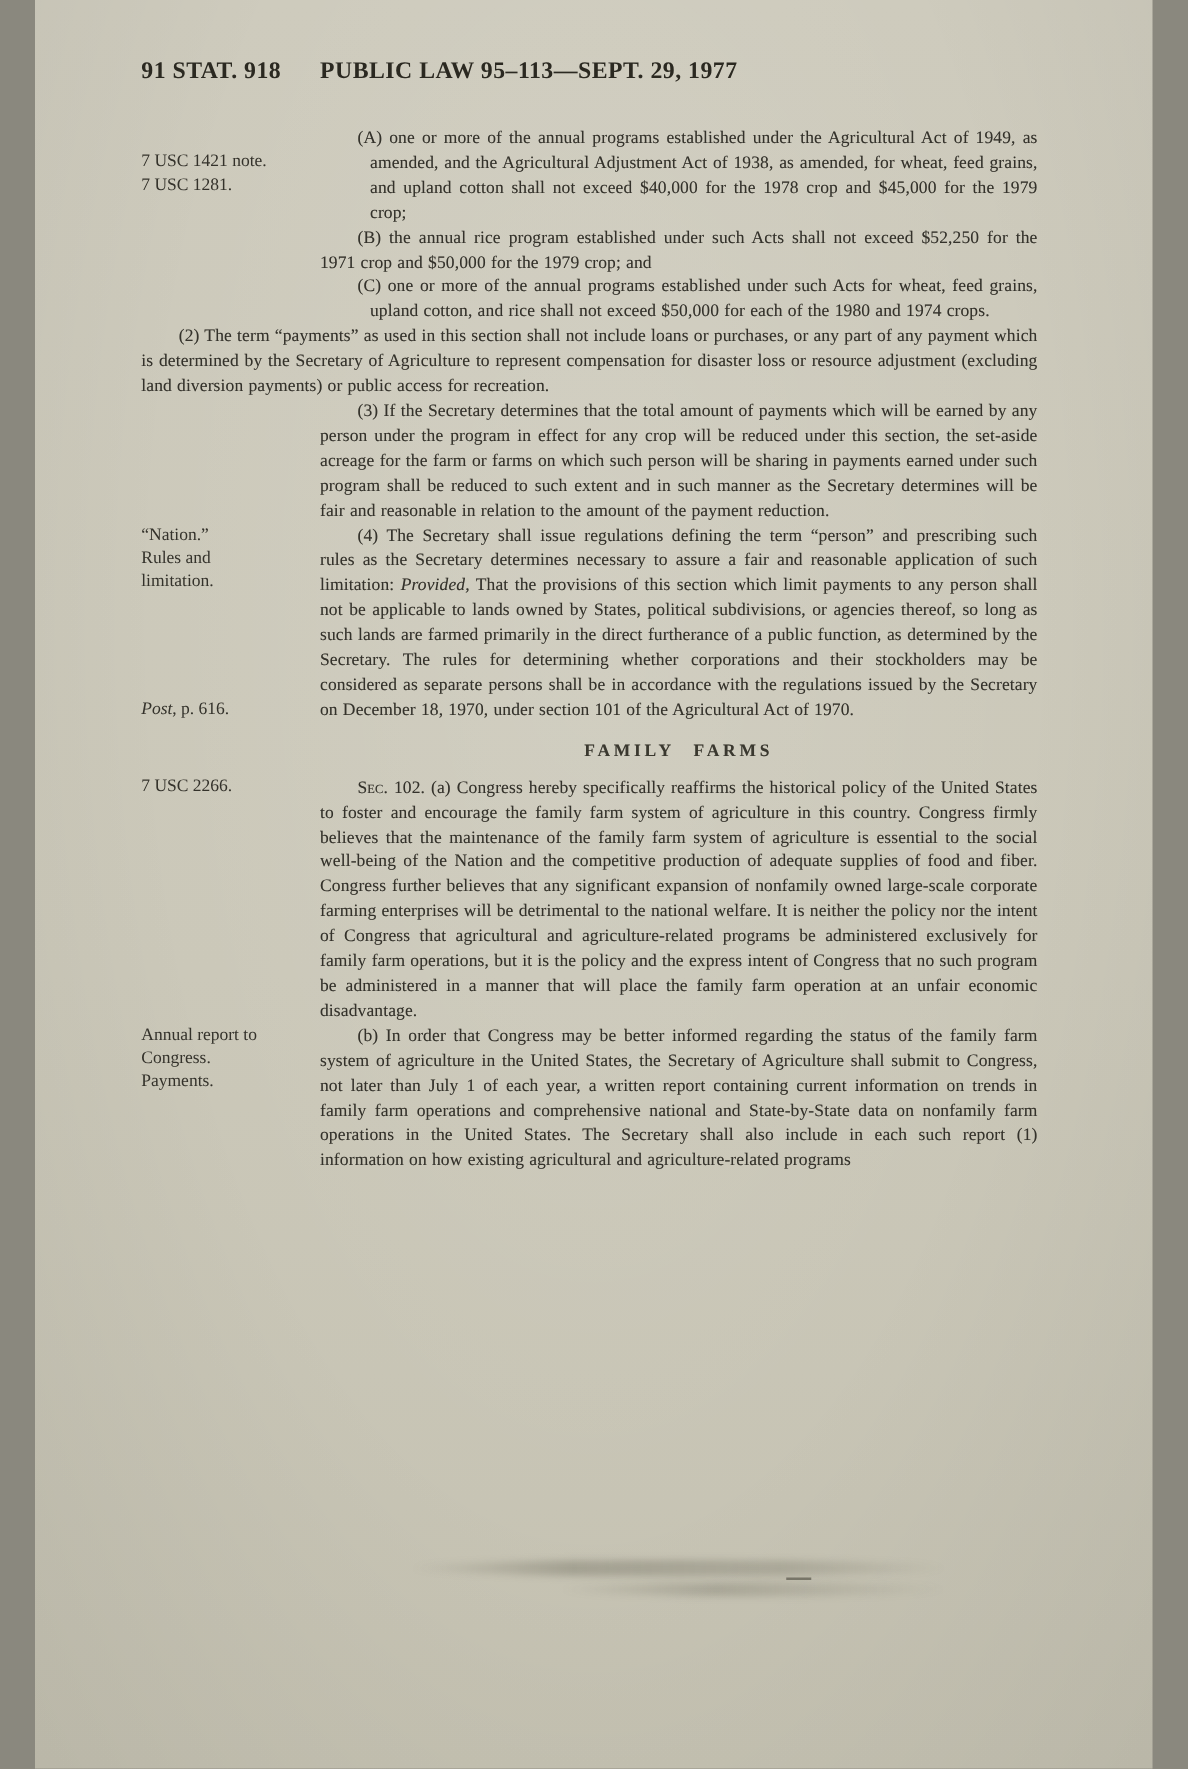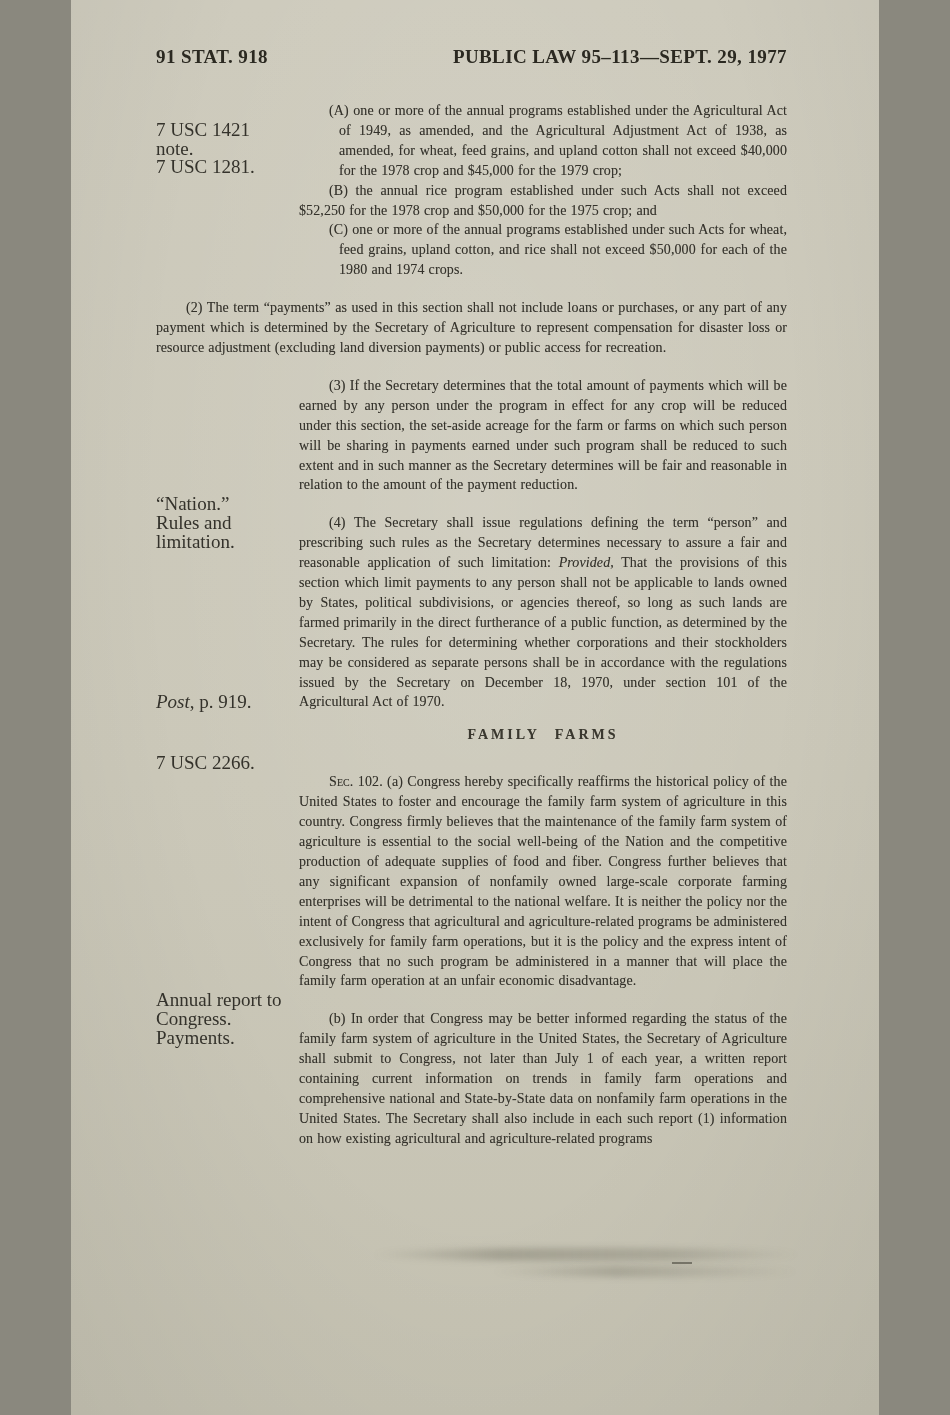--- a/index.html
+++ b/index.html
@@ -1,20 +1,20 @@
 <!DOCTYPE html>
 <html><head>
 <meta charset="utf-8">
 <style>
   html, body { margin: 0; padding: 0; }
   body { background: #8a887e; font-family: "Liberation Serif", "DejaVu Serif", serif; }
 
   .page {
     position: relative;
-    width: 808px;
+    width: 894px;
     height: 1415px;
     margin: 0 auto;
     background:
       radial-gradient(ellipse at 50% 35%, rgba(255,255,255,0.10), rgba(0,0,0,0.0) 55%, rgba(0,0,0,0.06) 100%),
       linear-gradient(180deg, #cecbbd 0%, #cbc8b9 55%, #c5c2b2 100%);
     color: #34322b;
     overflow: hidden;
     box-sizing: border-box;
   }
 
@@ -22,51 +22,51 @@
   .running-head {
     display: flex;
     align-items: baseline;
     padding: 46px 92px 0 85px;
     font-weight: bold;
     font-size: 19px;
     letter-spacing: 0.4px;
     color: #2b2921;
   }
   .head-left { width: 143px; flex: none; }
-  .head-center { flex: 1; text-align: right; }
+  .head-center { flex: 1; text-align: left; }
 
   
   .doc-body {
     padding: 33px 92px 0 85px;
   }
   .block-row { display: flex; }
   .note-col {
     width: 143px;
     flex: none;
     position: relative;
     box-sizing: border-box;
     padding-right: 12px;
-    font-size: 19px;
+    font-size: 14px;
     line-height: 18.6px;
     color: #34322b;
   }
   
   .doc-body .block-row:first-child .note-col { padding-top: 20px; }
   .body-col { flex: 1; min-width: 0; }
 
   .para {
     margin: 0;
     font-size: 14px;
     line-height: 19.9px;
     text-align: justify;
     letter-spacing: 0.1px;
     word-spacing: 0.5px;
     text-shadow: 0 0 0.5px rgba(52,50,43,0.35);
   }
-  .para-indent  { text-indent: 30px; margin-top: 18px; }
+  .para-indent  { text-indent: 30px; }
   .clause-hang  { margin-left: 40px; text-indent: -10px; }
   .clause-flush { text-indent: 30px; }
 
   .section-heading {
     text-align: center;
     font-size: 14px;
     letter-spacing: 3px;
     word-spacing: 9px;
     font-weight: bold;
     color: #3a382f;
@@ -122,21 +122,21 @@
           <span class="margin-note"><span>7 USC 1421 note.</span></span>
           <span class="margin-note"><span>7 USC 1281.</span></span>
         </div>
         <div class="body-col">
           <p class="para clause-hang"><span>(A) one or more of the annual programs established under the Agricultural Act of 1949, as amended, and the Agricultural Adjustment Act of 1938, as amended, for wheat, feed grains, and upland cotton shall not exceed $40,000 for the 1978 crop and $45,000 for the 1979 crop;</span></p>
         </div>
       </div>
       <div class="block-row">
         <div class="note-col"></div>
         <div class="body-col">
-          <p class="para clause-flush"><span>(B) the annual rice program established under such Acts shall not exceed $52,250 for the 1978 crop and $50,000 for the 1975 crop; and</span></p>
+          <p class="para clause-flush"><span>(B) the annual rice program established under such Acts shall not exceed $52,250 for the 1971 crop and $50,000 for the 1979 crop; and</span></p>
         </div>
       </div>
       <div class="block-row">
         <div class="note-col"></div>
         <div class="body-col">
           <p class="para clause-hang"><span>(C) one or more of the annual programs established under such Acts for wheat, feed grains, upland cotton, and rice shall not exceed $50,000 for each of the 1980 and 1974 crops.</span></p>
         </div>
       </div>
       <div class="block-row">
         <div class="body-col">
@@ -147,21 +147,21 @@
         <div class="note-col"></div>
         <div class="body-col">
           <p class="para para-indent"><span>(3) If the Secretary determines that the total amount of payments which will be earned by any person under the program in effect for any crop will be reduced under this section, the set-aside acreage for the farm or farms on which such person will be sharing in payments earned under such program shall be reduced to such extent and in such manner as the Secretary determines will be fair and reasonable in relation to the amount of the payment reduction.</span></p>
         </div>
       </div>
       <div class="block-row">
         <div class="note-col">
           <span class="margin-note"><span>“Nation.”</span></span>
           <span class="margin-note"><span>Rules and</span></span>
           <span class="margin-note"><span>limitation.</span></span>
-          <span class="margin-note bottom"><span class="italic">Post</span><span>, p. 919.</span></span>
+          <span class="margin-note bottom"><span class="italic">Post</span><span>, p. 616.</span></span>
         </div>
         <div class="body-col">
           <p class="para para-indent"><span>(4) The Secretary shall issue regulations defining the term “person” and prescribing such rules as the Secretary determines necessary to assure a fair and reasonable application of such limitation: </span><span class="italic">Provided,</span><span> That the provisions of this section which limit payments to any person shall not be applicable to lands owned by States, political subdivisions, or agencies thereof, so long as such lands are farmed primarily in the direct furtherance of a public function, as determined by the Secretary. The rules for determining whether corporations and their stockholders may be considered as separate persons shall be in accordance with the regulations issued by the Secretary on December 18, 1970, under section 101 of the Agricultural Act of 1970.</span></p>
         </div>
       </div>
       <div class="block-row">
         <div class="note-col"></div>
         <div class="body-col">
           <div class="section-heading">FAMILY FARMS</div>
         </div>

